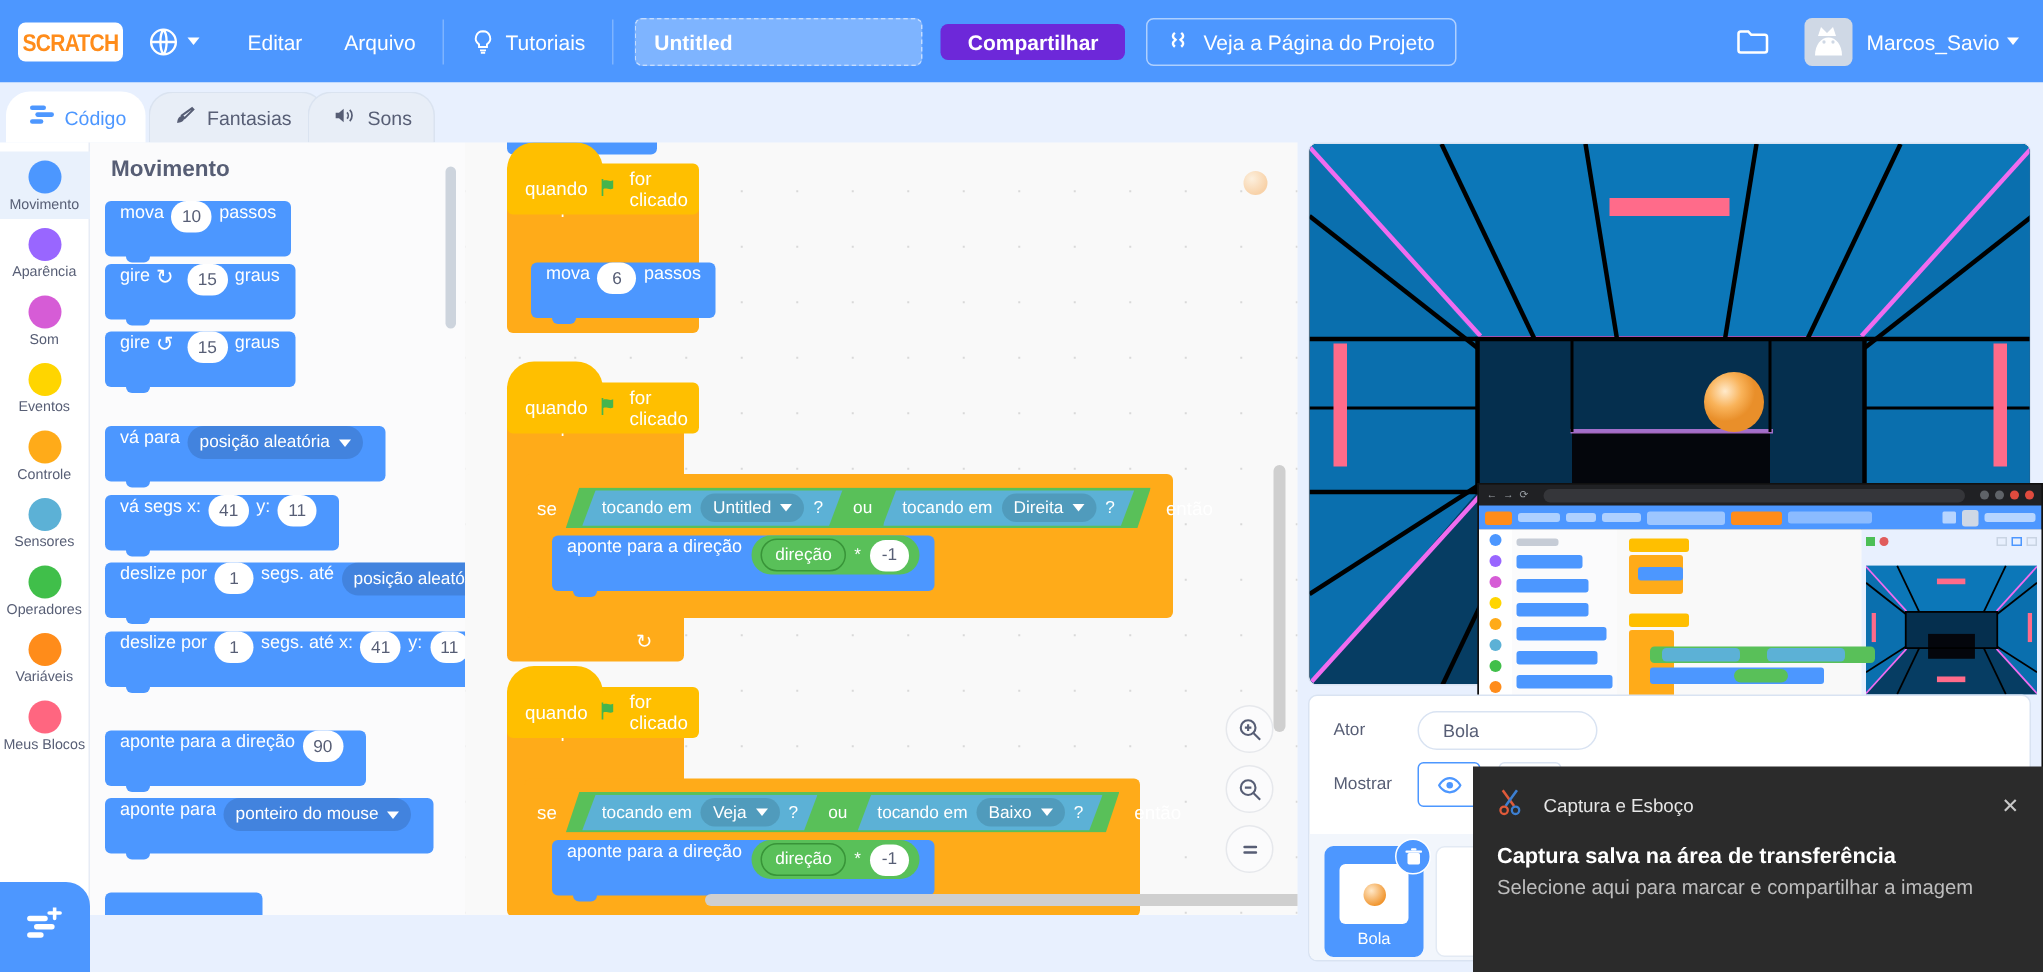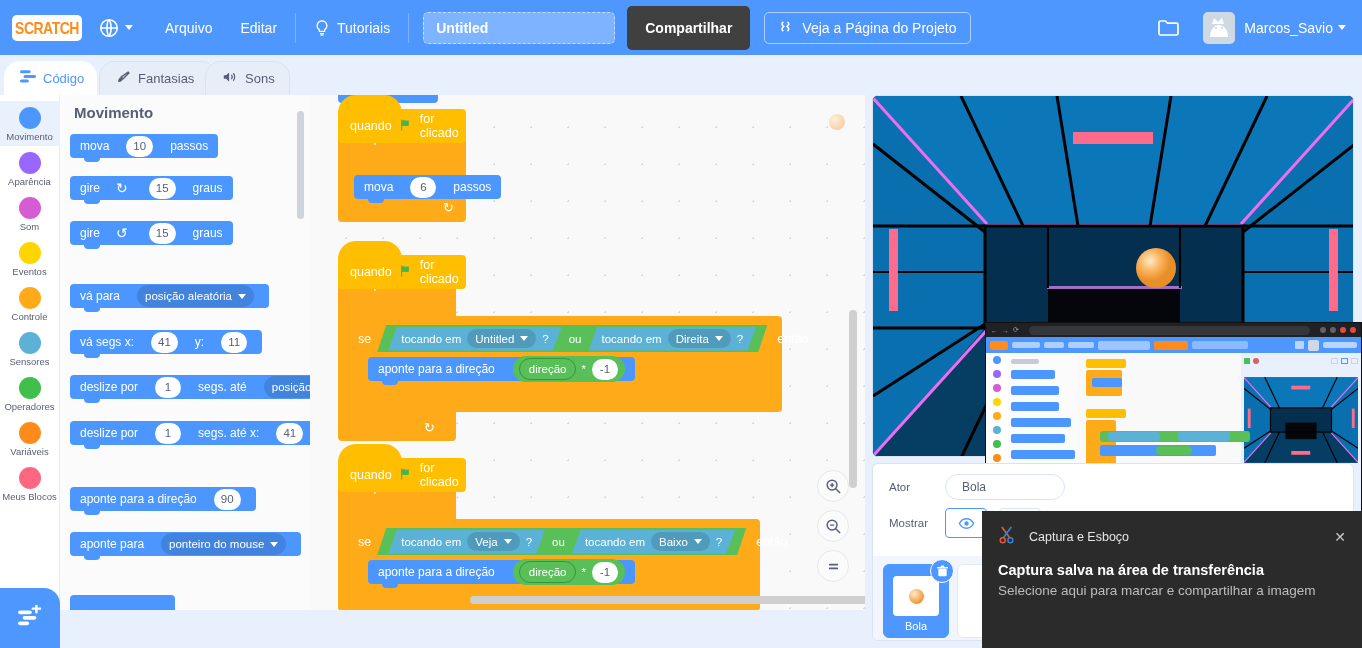--- a/index.html
+++ b/index.html
@@ -34,21 +34,21 @@
   .mb-sep { width:1px; height:30px; background: rgba(255,255,255,0.28); margin: 0 4px; }
   .tut-icon { margin-right: 7px; display:flex; }
   .title-input {
     width: 192px; height: 32px; border-radius: 5px;
     background: rgba(255,255,255,0.28); border: 1px dashed rgba(255,255,255,0.55);
     margin-left: 10px; margin-right: 12px; padding: 0 12px;
     color: #fff; font-size: 14px; font-weight: bold;
     display: flex; align-items: center; font-family: "Liberation Sans", sans-serif;
   }
   .share-btn {
-    height: 44px; background: #404040; border-radius: 5px; color: #fff;
+    height: 24px; background: #6d28d9; border-radius: 5px; color: #fff;
     font-size: 14px; font-weight: bold; padding: 0 18px;
     display: flex; align-items: center; cursor: pointer; margin-right: 14px;
   }
   .proj-page-btn {
     height: 32px; border: 1px solid rgba(255,255,255,0.55); border-radius: 5px;
     color: #fff; font-size: 14px; padding: 0 14px; display: flex; align-items: center;
     cursor: pointer; gap: 8px;
   }
   .spacer { flex: 1; }
   .folder-icon { margin-right: 22px; cursor: pointer; display:flex; }
@@ -103,23 +103,23 @@
   
   .palette {
     position: absolute; left: 60px; top: 95px; width: 250px; height: 515px;
     background: #fbfbfc; overflow: hidden;
   }
   .pal-title { position:absolute; left:14px; top:9px; font-size: 15px; font-weight: bold; color: #575e75; }
   .pal-sb { position: absolute; right: 6px; top: 16px; width: 7px; height: 108px;
     background: #cdd4dd; border-radius: 4px; }
 
   
-  .blk { position: absolute; display: flex; align-items: center;
-    font-size: 12px; color: #fff; height: 24px; border-radius: 4px;
-    padding: 0 10px; white-space: nowrap; gap: 12px; }
+  .blk { position: absolute; display: flex; align-items: flex-start;
+    font-size: 12px; color: #fff; height: 37px; border-radius: 4px;
+    padding: 0 10px; white-space: nowrap; }
   .motion { background: #4c97ff; }
   .blk:after { 
     content:""; position:absolute; left: 14px; bottom: -4px;
     width: 16px; height: 5px; border-radius: 0 0 4px 4px; background: inherit;
   }
   .oval-in {
     background: #fff; color: #575e75; border-radius: 11px; min-width: 26px;
     height: 21px; display: inline-flex; align-items: center; justify-content: center;
     padding: 0 7px; font-size: 11.5px; margin: 0 5px;
   }
@@ -265,22 +265,22 @@
     <div class="globe-wrap">
       <span>
         <svg width="22" height="22" viewBox="0 0 24 24" fill="none" stroke="#fff" stroke-width="1.7">
           <circle cx="12" cy="12" r="9"></circle>
             <path d="M3 12h18M12 3c3 3.5 3 14 0 18M12 3c-3 3.5-3 14 0 18"></path>
         </svg>
       </span>
       <span class="caret"></span>
     </div>
 
+    <div class="mb-item">Editar</div>
     <div class="mb-item">Arquivo</div>
-    <div class="mb-item">Editar</div>
     <div class="mb-sep"></div>
     <div class="mb-item">
       <span class="tut-icon">
         <svg width="16" height="18" viewBox="0 0 20 22" fill="none" stroke="#fff" stroke-width="1.6">
           <path d="M10 2a6 6 0 0 0-3.3 11v2.2h6.6V13A6 6 0 0 0 10 2z"></path>
           <path d="M7.5 18h5M8.2 20h3.6"></path>
         </svg>
       </span>
       <span>Tutoriais</span>
     </div>

